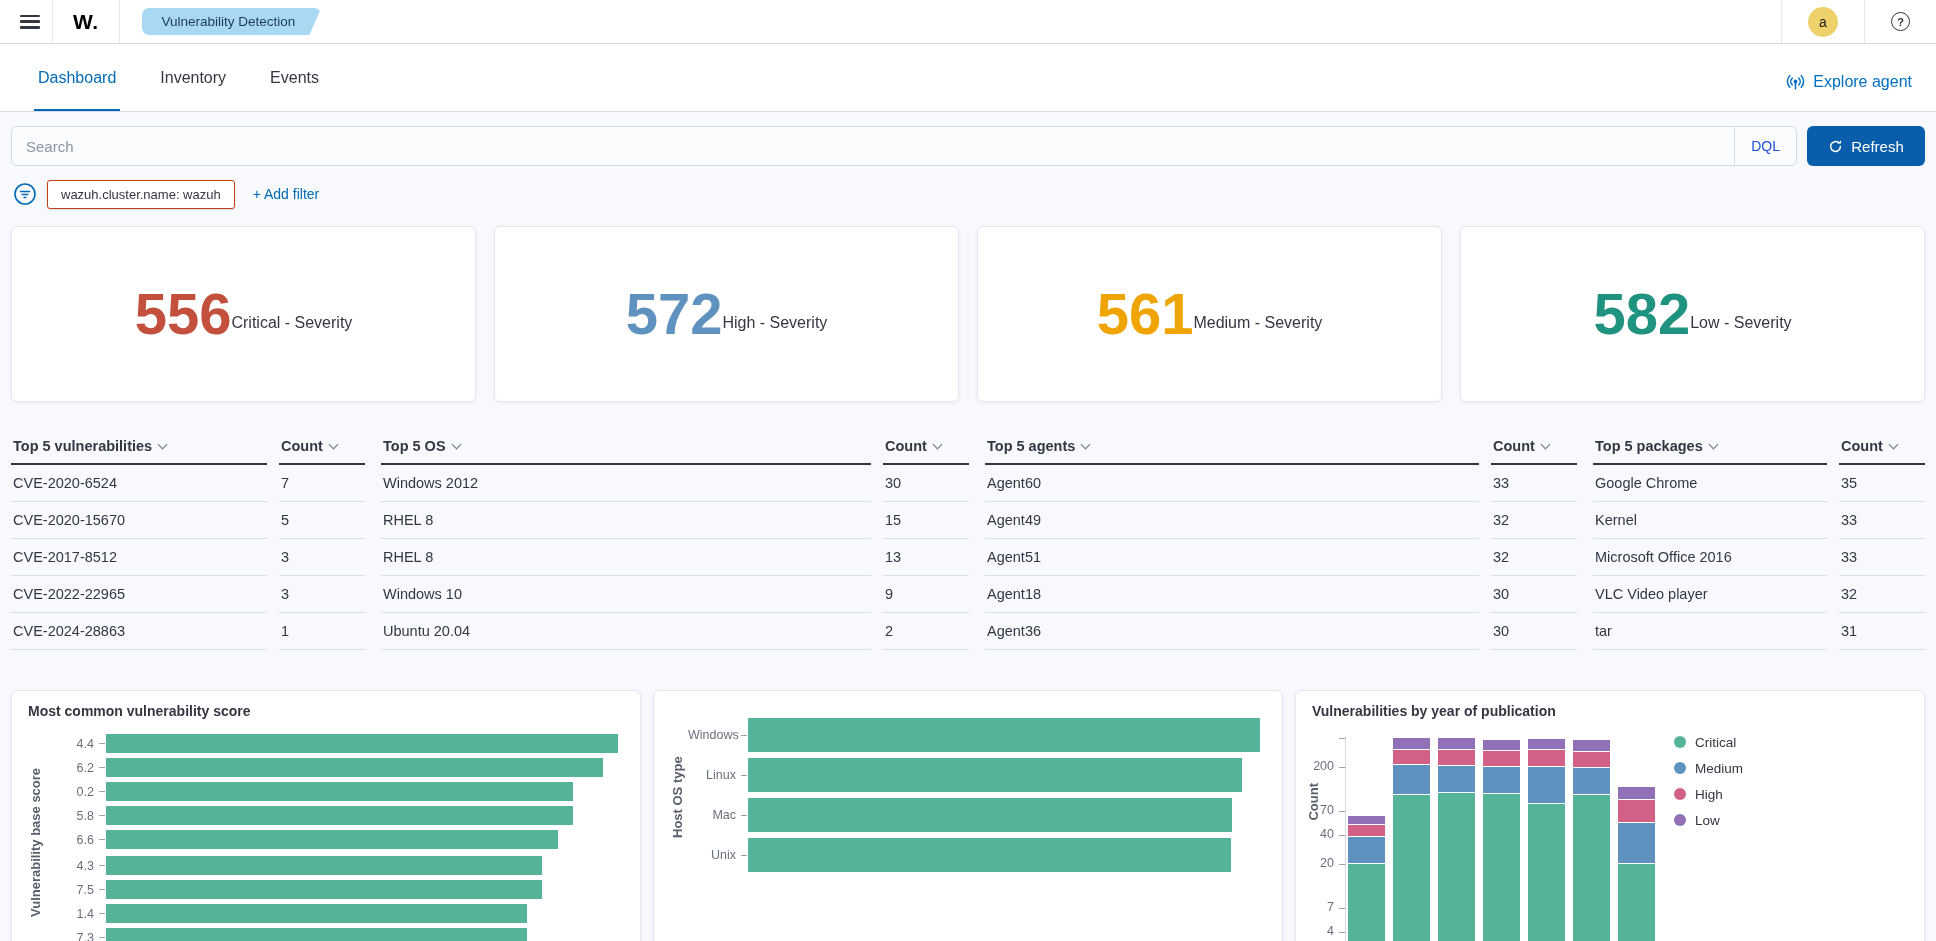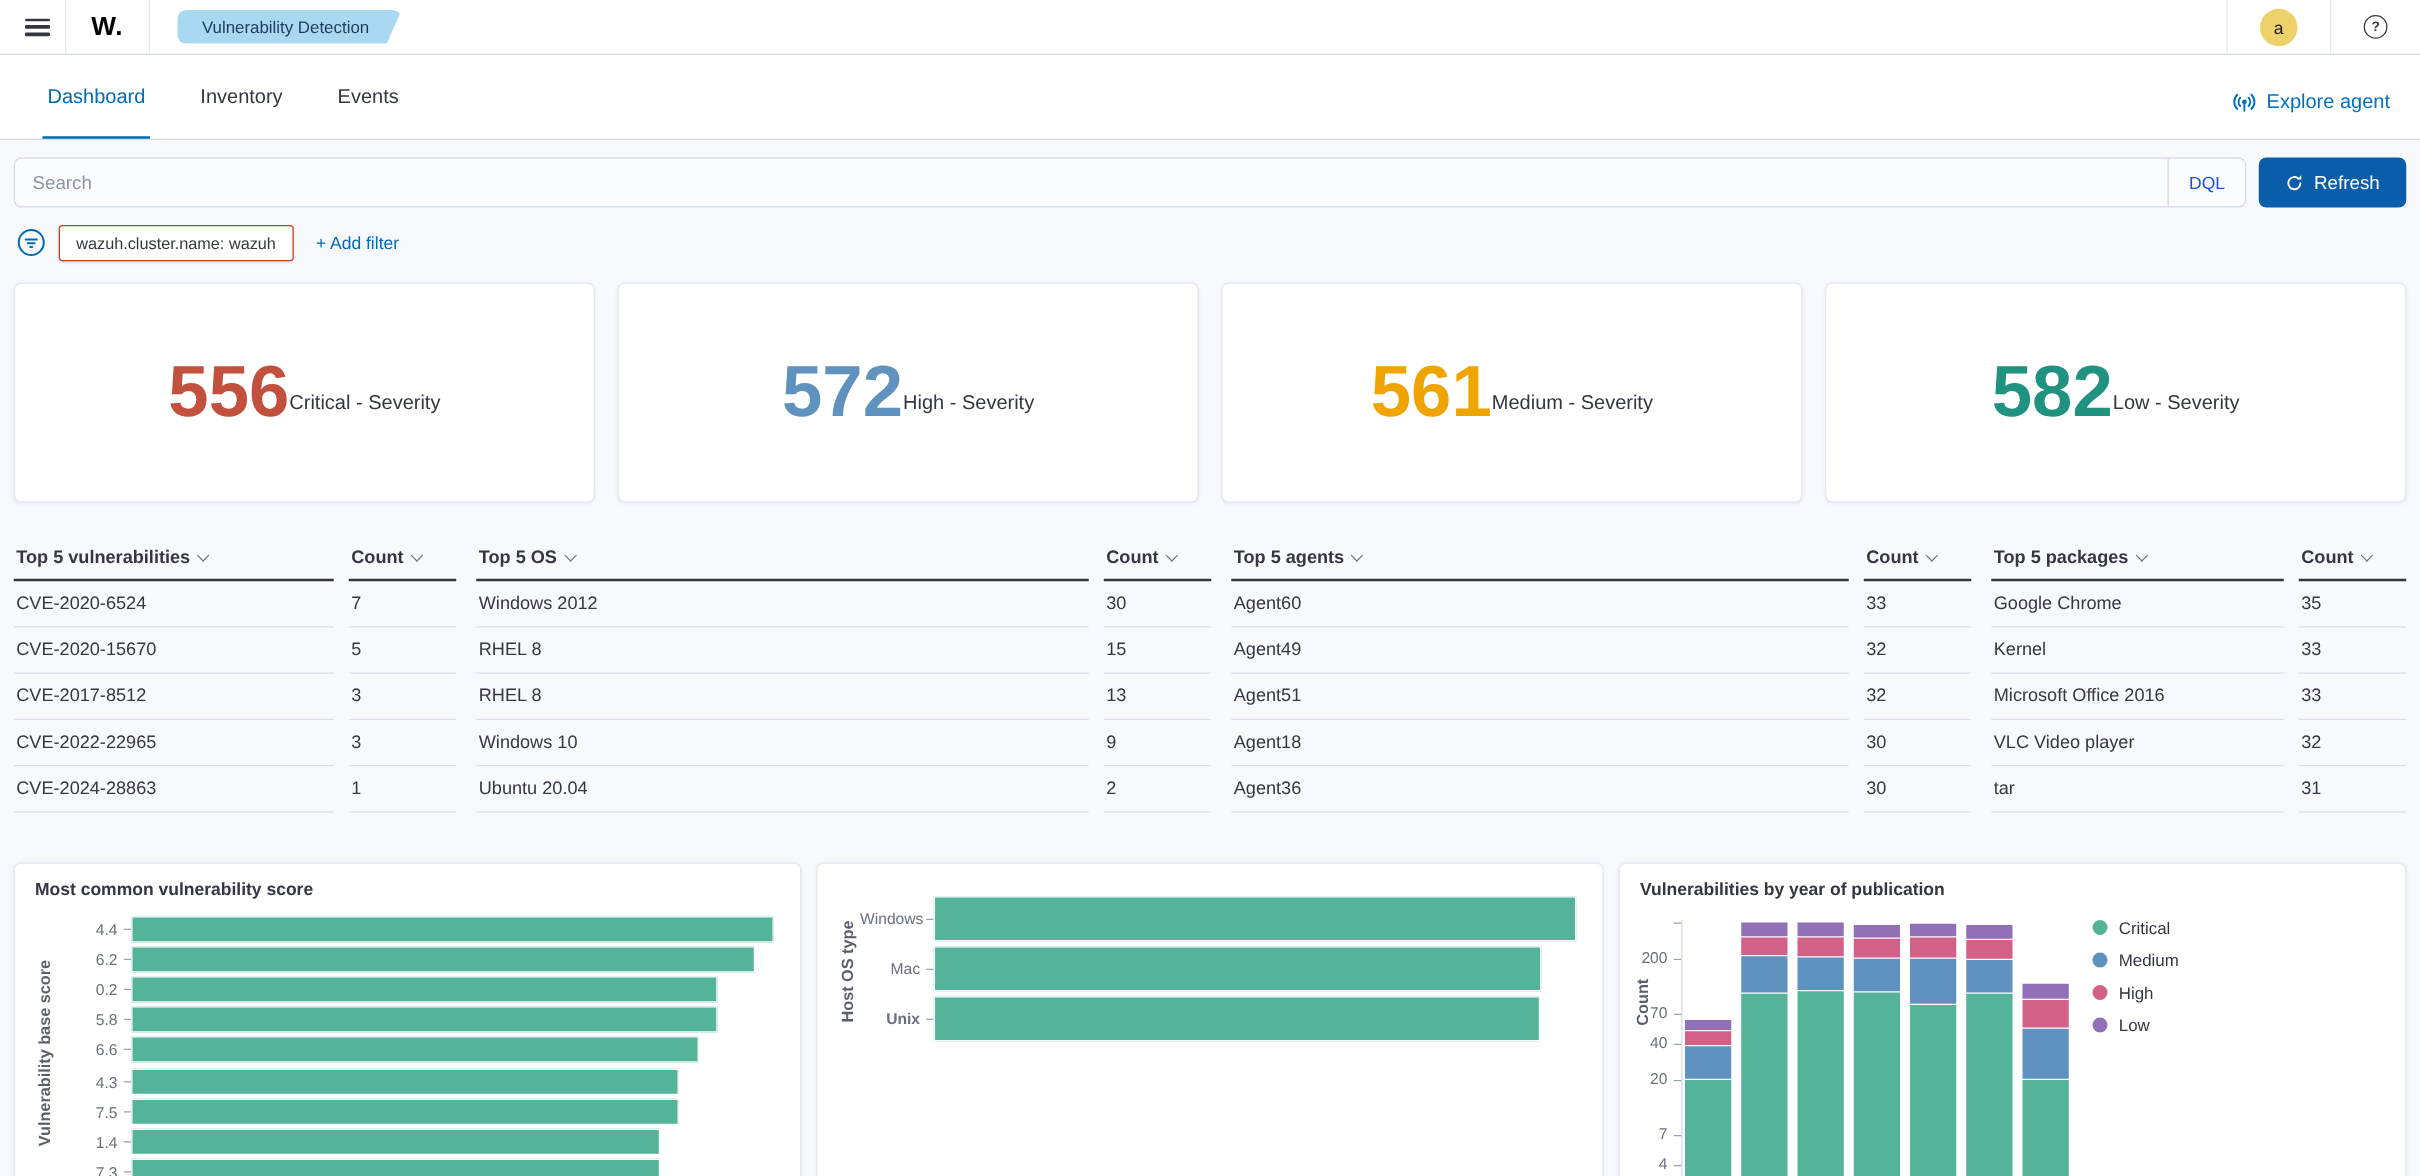--- a/index.html
+++ b/index.html
@@ -396,27 +396,34 @@
           <div class="vaxis">Host OS type</div>
           <div class="hplot">
             <div class="hrow" style="margin-bottom: 4px;">
               <span class="hlabel">Windows</span>
               <span class="htick"></span>
               <div class="hbarwrap">
                 <div class="hbar" style="height: 36px; width: 99%; background: rgb(84, 179, 153);"></div>
               </div>
             </div>
             <div class="hrow" style="margin-bottom: 4px;">
+              <span class="hlabel">Linux</span>
+              <span class="htick"></span>
+              <div class="hbarwrap">
+                <div class="hbar" style="height: 36px; width: 95.6%; background: rgb(84, 179, 153);"></div>
+              </div>
+            </div>
+            <div class="hrow" style="margin-bottom: 4px;">
               <span class="hlabel">Mac</span>
               <span class="htick"></span>
               <div class="hbarwrap">
                 <div class="hbar" style="height: 36px; width: 93.7%; background: rgb(84, 179, 153);"></div>
               </div>
             </div>
-            <div class="hrow" style="margin-bottom: 4px; font-weight: bold;">
+            <div class="hrow" style="margin-bottom: 4px;">
               <span class="hlabel">Unix</span>
               <span class="htick"></span>
               <div class="hbarwrap">
                 <div class="hbar" style="height: 36px; width: 93.5%; background: rgb(84, 179, 153);"></div>
               </div>
             </div>
           </div>
         </div>
     </div>
     <div class="panel">

